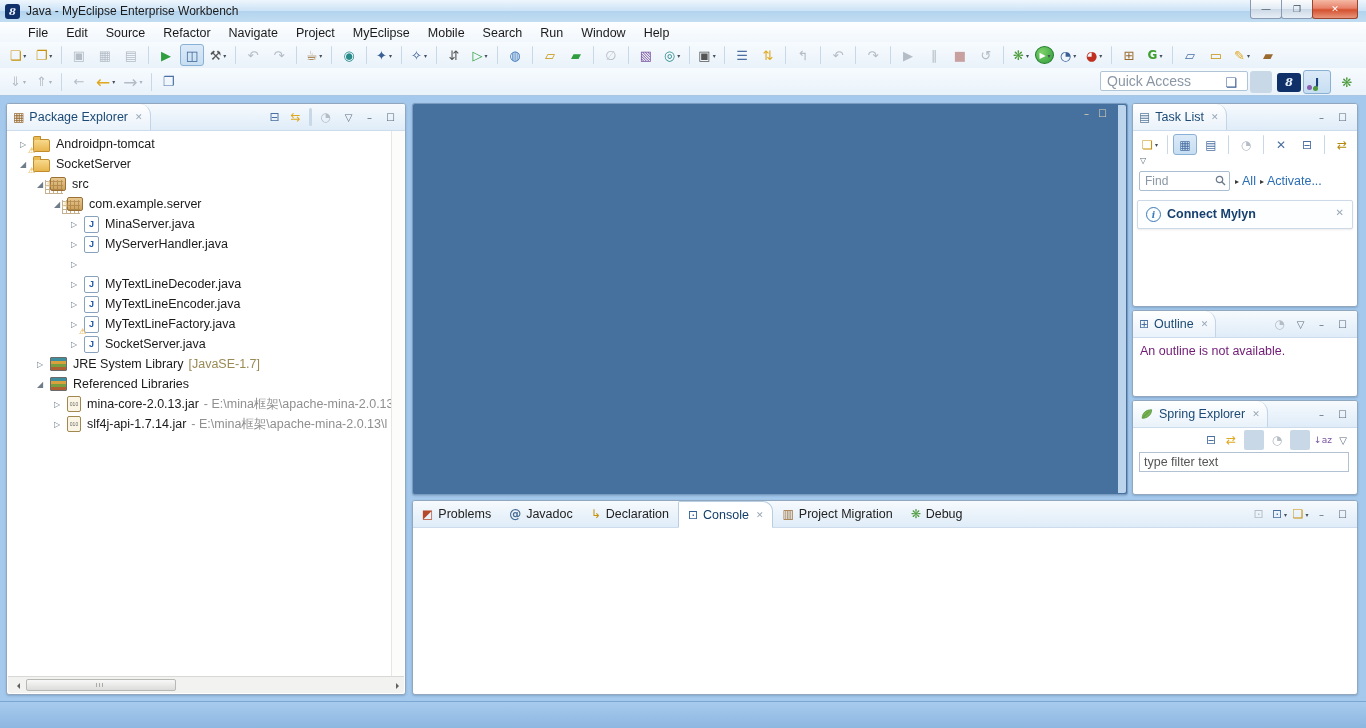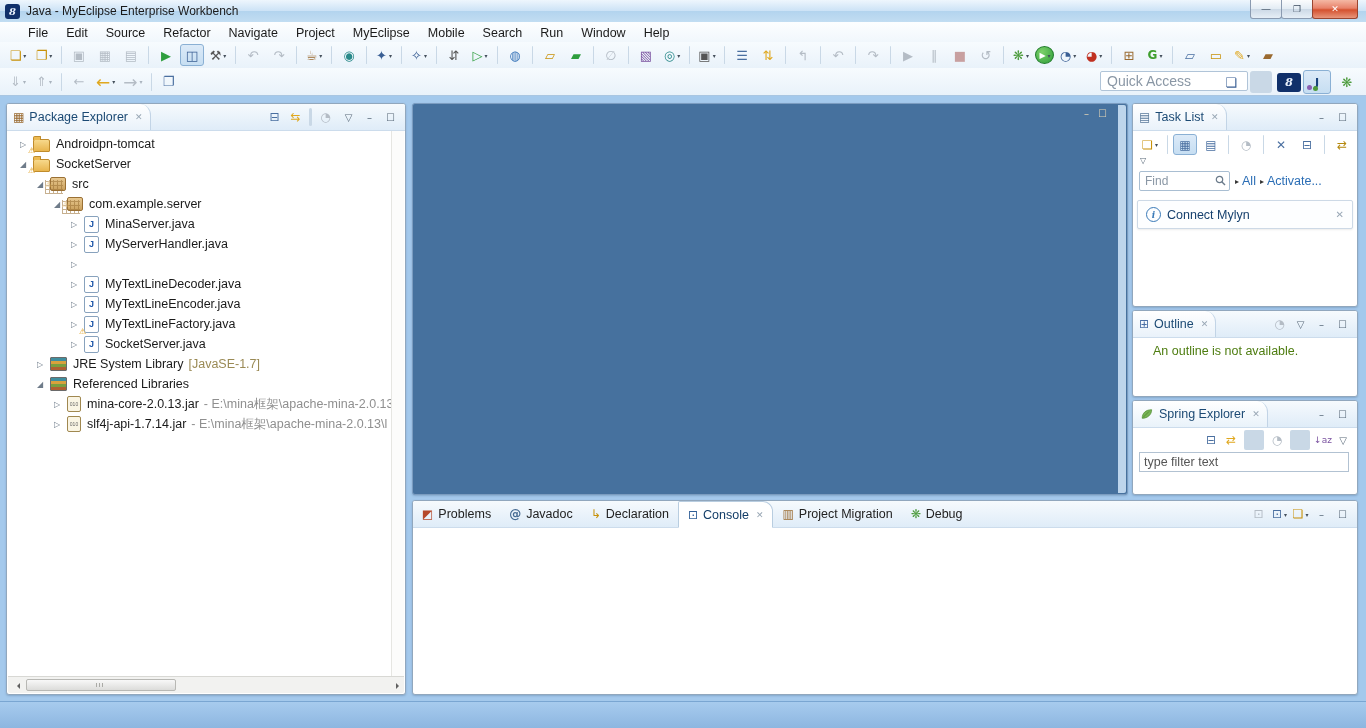--- a/index.html
+++ b/index.html
@@ -131,31 +131,31 @@
   .tl-chevron{padding:0 0 0 7px;color:#5a6a7a;font-size:8px;height:13px;line-height:11px}
   .tl-findrow{display:flex;align-items:center;gap:5px;padding:3px 2px 4px 6px}
   .findwrap{position:relative}
   .tl-find{width:66px;height:18px;border:1px solid #a9bed2;border-radius:2px;padding:0 18px 0 5px;font-size:12px;color:#333}
   .tl-find::placeholder{color:#8a97a5}
   .findwrap svg{position:absolute;right:4px;top:4px}
   .tl-arrow{font-size:8px;color:#333}
   .tl-link{color:#2a6db5}
   .mylyn{margin:5px 4px;border:1px solid #cdd9e6;border-radius:2px;background:#fdfeff;padding:6px 8px;
     box-shadow:0 1px 2px rgba(0,0,0,.08)}
-  .mylyn-head{display:flex;align-items:center;gap:6px;font-weight:normal;color:#16406e}
+  .mylyn-head{display:flex;align-items:flex-start;gap:6px;font-weight:bold;color:#16406e}
   .info-badge{width:13px;height:13px;border-radius:50%;border:1px solid #3a7ab8;color:#3a7ab8;flex:none;
     font:italic bold 9px "DejaVu Serif",serif;display:flex;align-items:center;justify-content:center}
   .info-badge::before{content:"i"}
   .mylyn-close{margin-left:auto;color:#9aa8b6;font-size:10px}
   .mylyn-body{margin-top:4px;line-height:1.4;color:#222}
   .mylyn-body .link{color:#2a6db5;text-decoration:underline}
 
   
   #outline{left:1132px;top:310px;width:224px;height:85px}
-  .panel-msg{padding:6px 20px;color:#4d7c0f}
+  .panel-msg{padding:6px 7px;color:#701a75}
 
   
   #spring{left:1132px;top:400px;width:224px;height:93px}
   .leaf{width:15px;height:12px}
   .sp-toolbar{display:flex;justify-content:flex-end;align-items:center;padding:2px 4px 0 0}
   .sp-toolbar .hbtn{width:18px;height:18px}
   .sortaz{font-size:9px;color:#7a52a0;letter-spacing:0}
   .sp-filter{display:block;margin:2px 6px;width:calc(100% - 24px);height:18px;border:1px solid #b2c2d2;
     padding:0 4px;font-size:12.5px;color:#333}
   .sp-filter::placeholder{color:#555}

